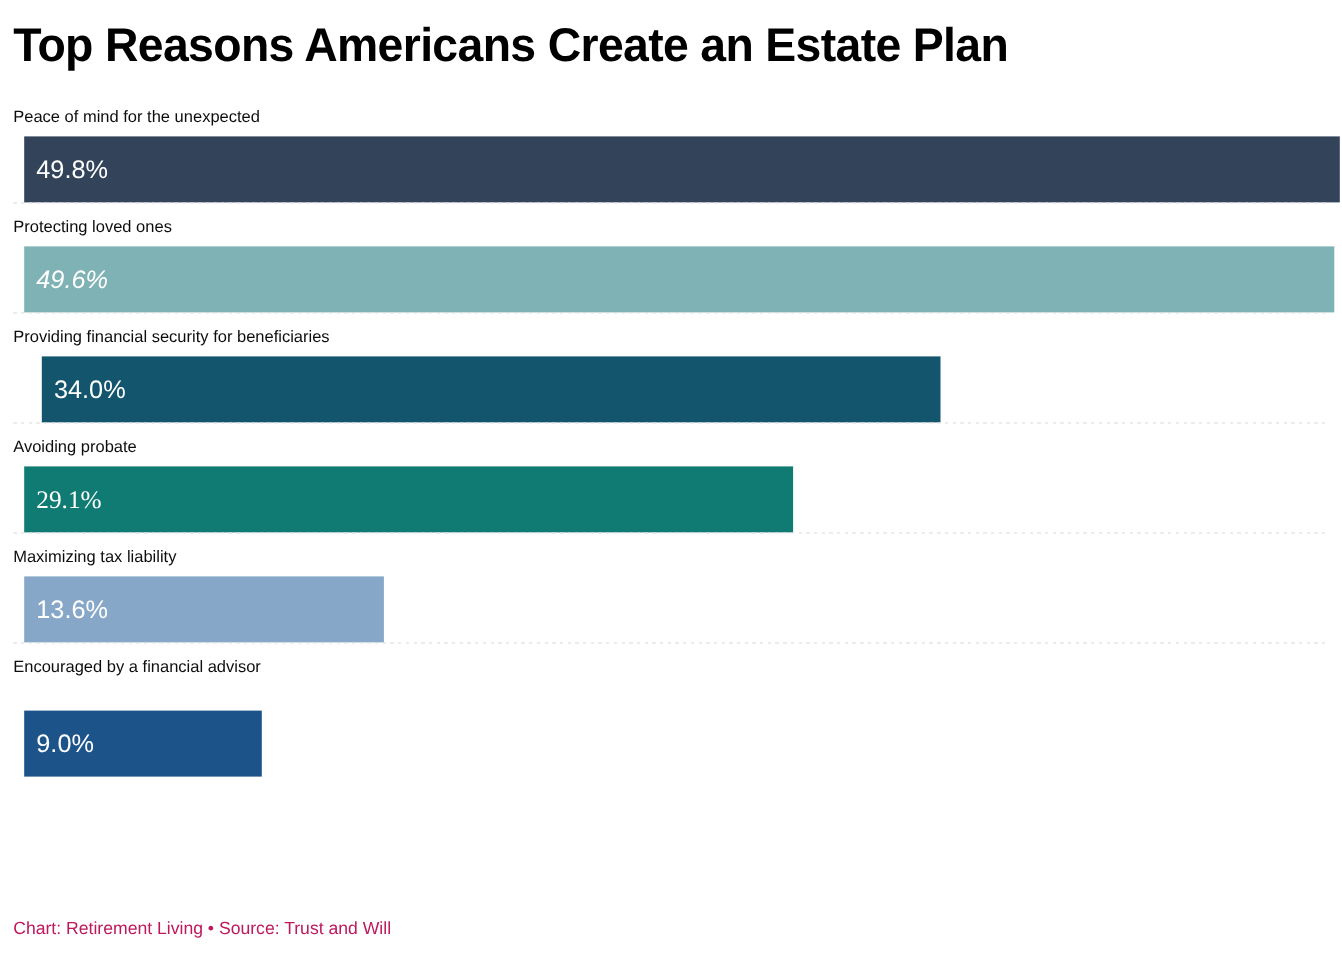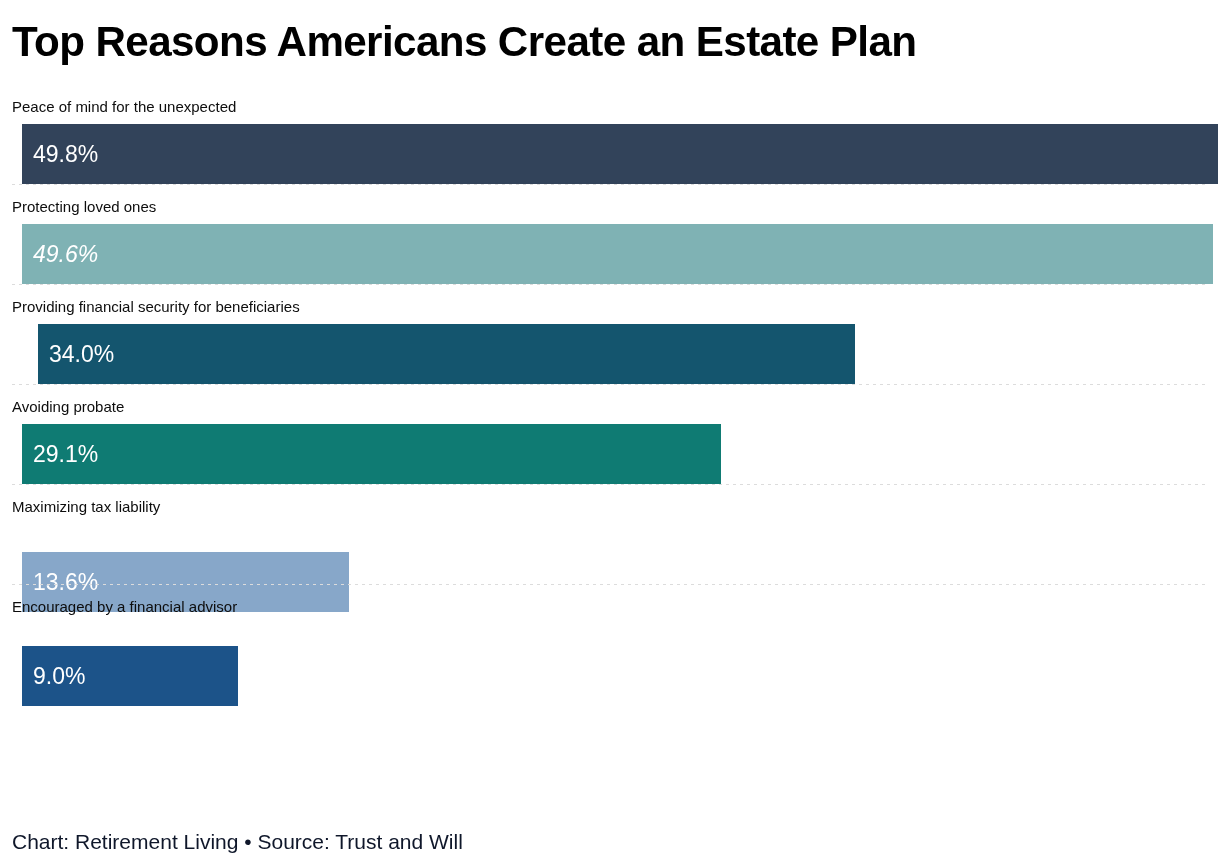--- a/index.html
+++ b/index.html
@@ -74,22 +74,22 @@
     color: #ffffff;
     font-size: 23px;
     line-height: 1;
     padding-left: 11px;
     white-space: nowrap;
   }
   .chart-footer {
     position: absolute;
     left: 12px;
     bottom: 14px;
-    font-size: 21px;
-    color: #0f172a;
+    font-size: 16px;
+    color: #be185d;
     white-space: nowrap;
   }
 </style>
 </head>
 <body>
 
 <div class="chart-root">
 
   <div class="chart-title">Top Reasons Americans Create an Estate Plan</div>
 
@@ -117,30 +117,30 @@
         <div class="bar-track">
           <div class="bar-fill" style="width: 816.546px; background: rgb(20, 85, 110); margin-left: 16px;">
             <span class="bar-value">34.0%</span>
           </div>
         </div>
       </div>
       <div class="bar-row">
         <div class="row-divider"></div>
         <div class="cat-label">Avoiding probate</div>
         <div class="bar-track">
-          <div class="bar-fill" style="width: 698.867px; background: rgb(15, 123, 115);">
+          <div class="bar-fill" style="width: 698.867px; background: rgb(15, 123, 115); font-family: Liberation Serif, serif;">
             <span class="bar-value">29.1%</span>
           </div>
         </div>
       </div>
       <div class="bar-row">
         <div class="row-divider"></div>
         <div class="cat-label">Maximizing tax liability</div>
         <div class="bar-track">
-          <div class="bar-fill" style="width: 326.618px; background: rgb(135, 167, 201); margin-top: 28px;">
+          <div class="bar-fill" style="width: 326.618px; background: rgb(135, 167, 201);">
             <span class="bar-value">13.6%</span>
           </div>
         </div>
       </div>
       <div class="bar-row">
         <div class="row-divider"></div>
         <div class="cat-label">Encouraged by a financial advisor</div>
         <div class="bar-track">
           <div class="bar-fill" style="width: 216.145px; background: rgb(28, 83, 137); margin-top: 22px;">
             <span class="bar-value">9.0%</span>

